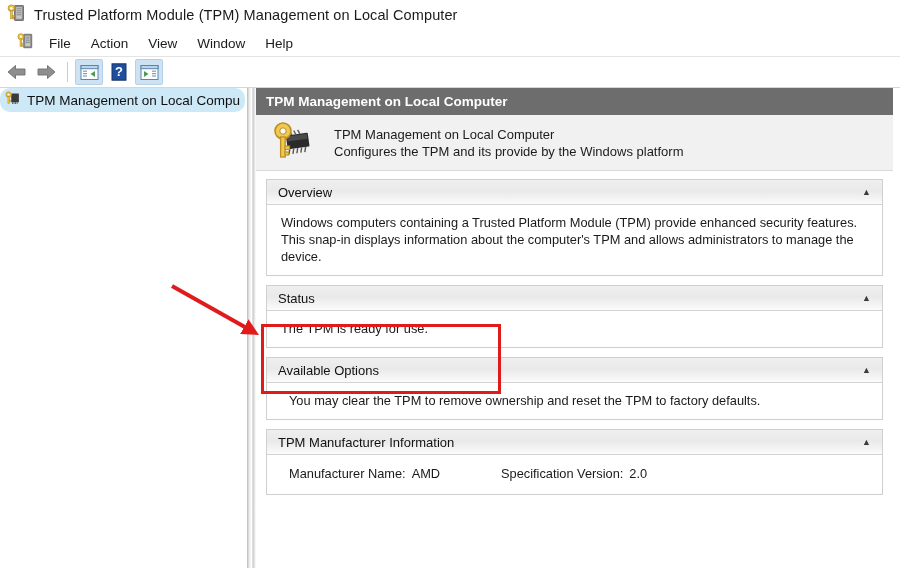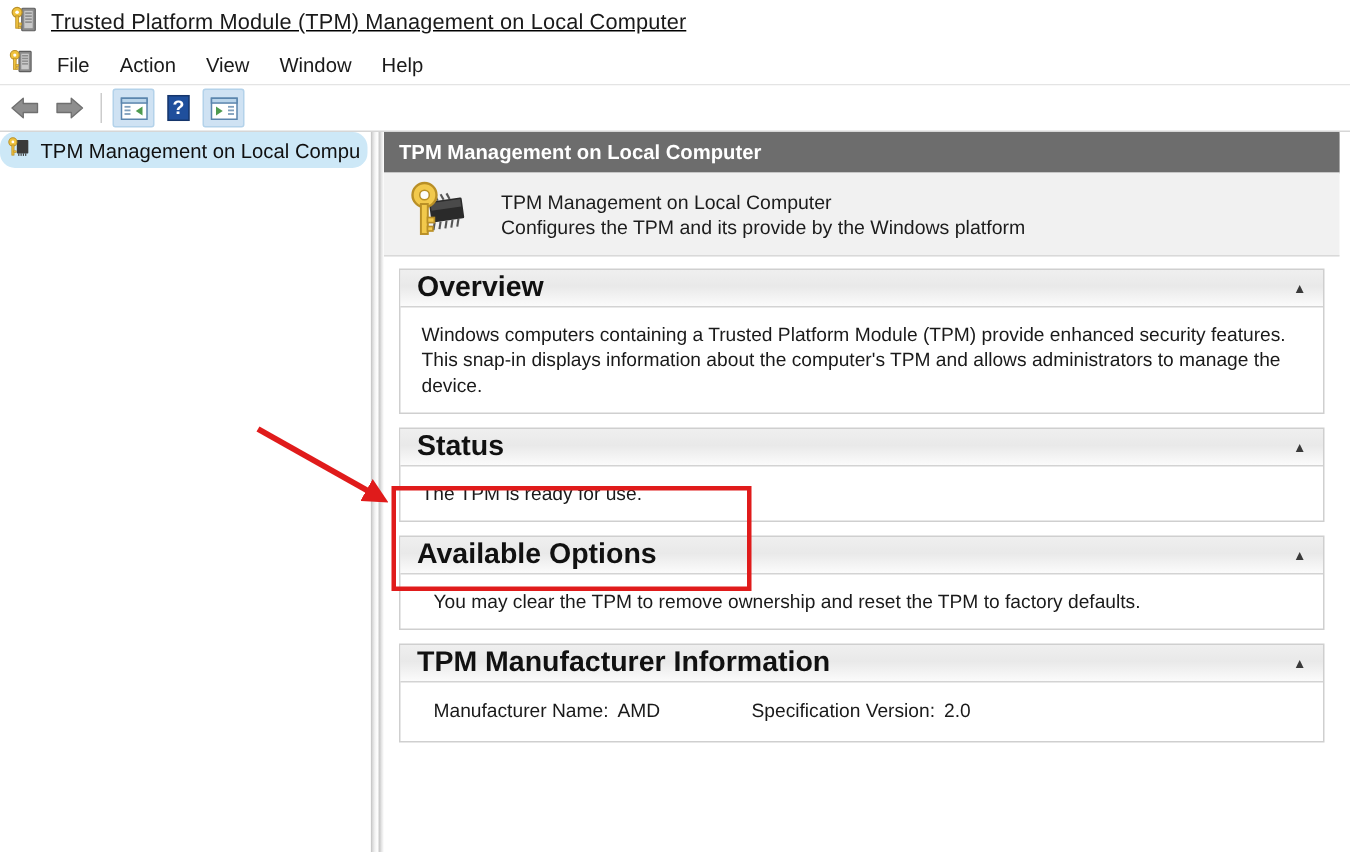--- a/index.html
+++ b/index.html
@@ -16,38 +16,37 @@
     position: relative;
   }
 
   
   .titlebar {
     height: 30px;
     display: flex;
     align-items: center;
     padding-left: 6px;
     background: #ffffff;
-    text-decoration: underline;
   }
   .titlebar-text {
     font-size: 14.5px;
     color: #1a1a1a;
     margin-left: 8px;
     letter-spacing: 0.1px;
   }
 
   
   .tpmicon { display: inline-block; position: relative; }
 
   
   .menubar {
     height: 26px;
     display: flex;
     align-items: center;
-    padding-left: 5px;
+    padding-left: 16px;
     background: #ffffff;
     border-bottom: 1px solid #e4e4e4;
   }
   .menu-item {
     font-size: 13.5px;
     color: #1a1a1a;
     padding: 2px 9px;
     margin-right: 2px;
     cursor: default;
   }
@@ -173,22 +172,22 @@
   .sec-head {
     height: 24px;
     display: flex;
     align-items: center;
     justify-content: space-between;
     padding: 0 8px 0 11px;
     background: linear-gradient(to bottom, #efefef 0%, #e9e9e9 45%, #fbfbfb 100%);
     border-bottom: 1px solid #d3d3d3;
   }
   .sec-title {
-    font-size: 19px;
-    font-weight: bold;
+    font-size: 13px;
+    font-weight: normal;
     color: #111111;
   }
   .chevron {
     font-size: 9px;
     color: #3a3a3a;
     line-height: 1;
     padding-right: 3px;
   }
   .sec-body {
     padding: 9px 14px 10px 14px;

